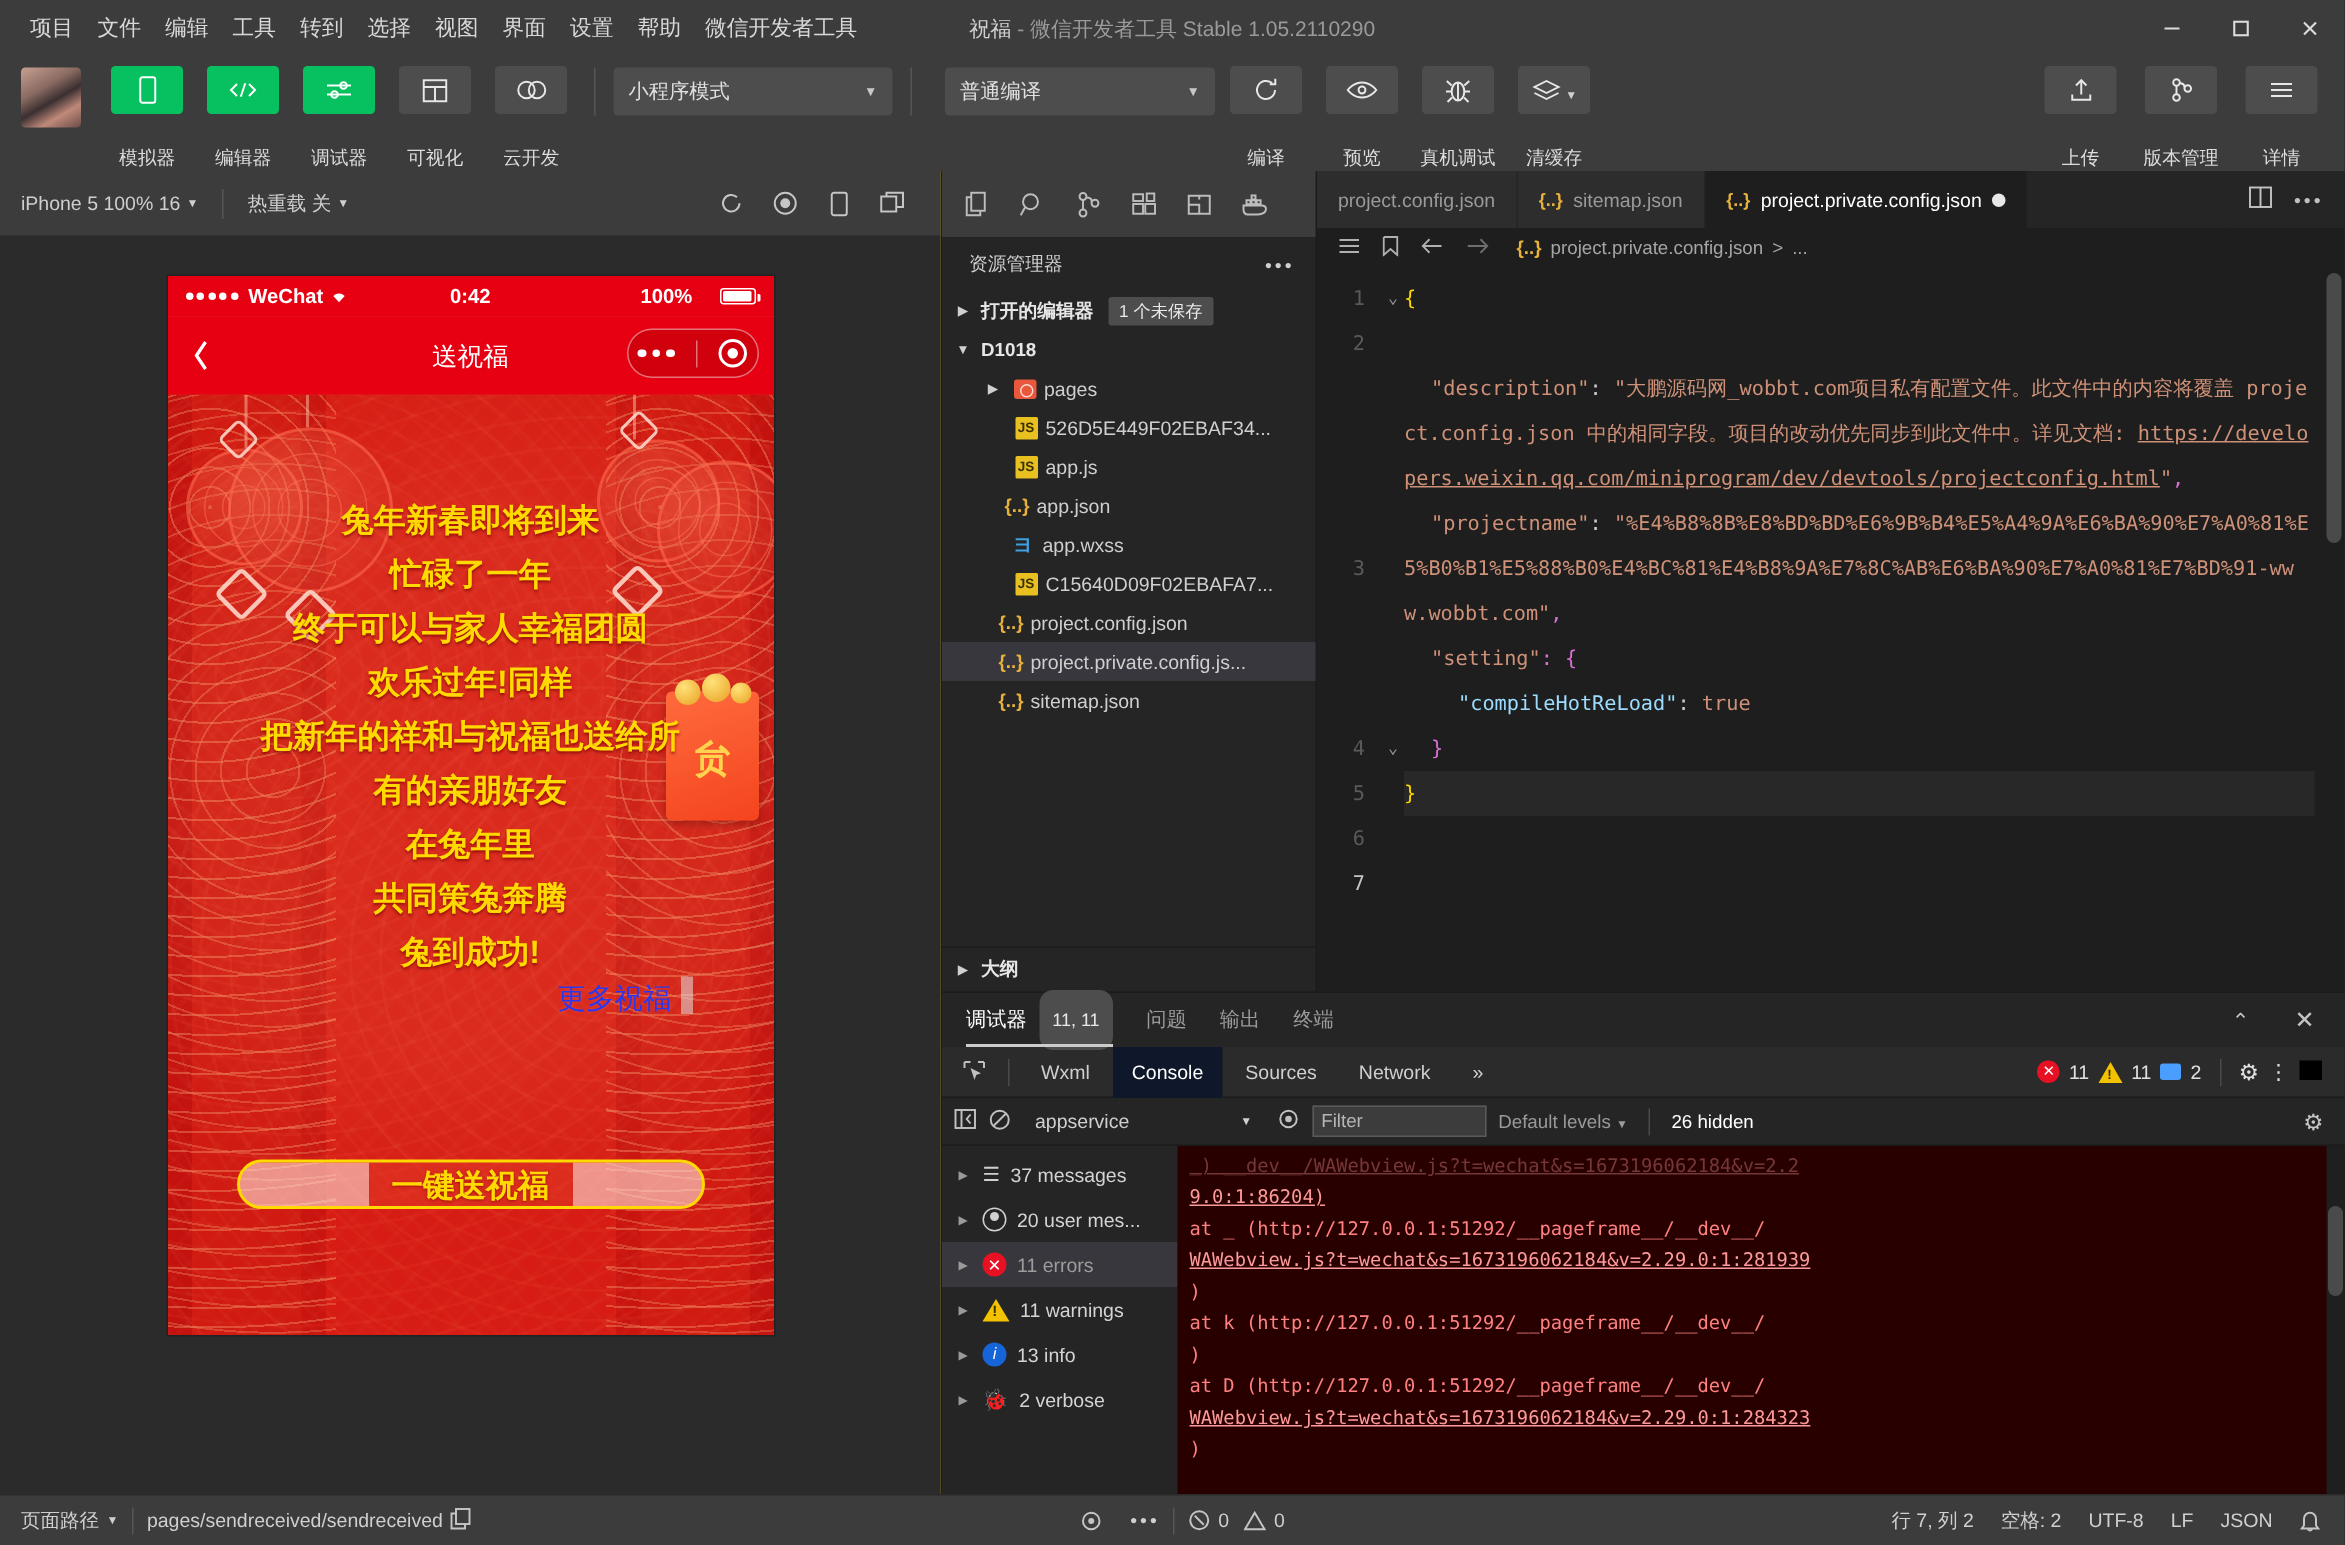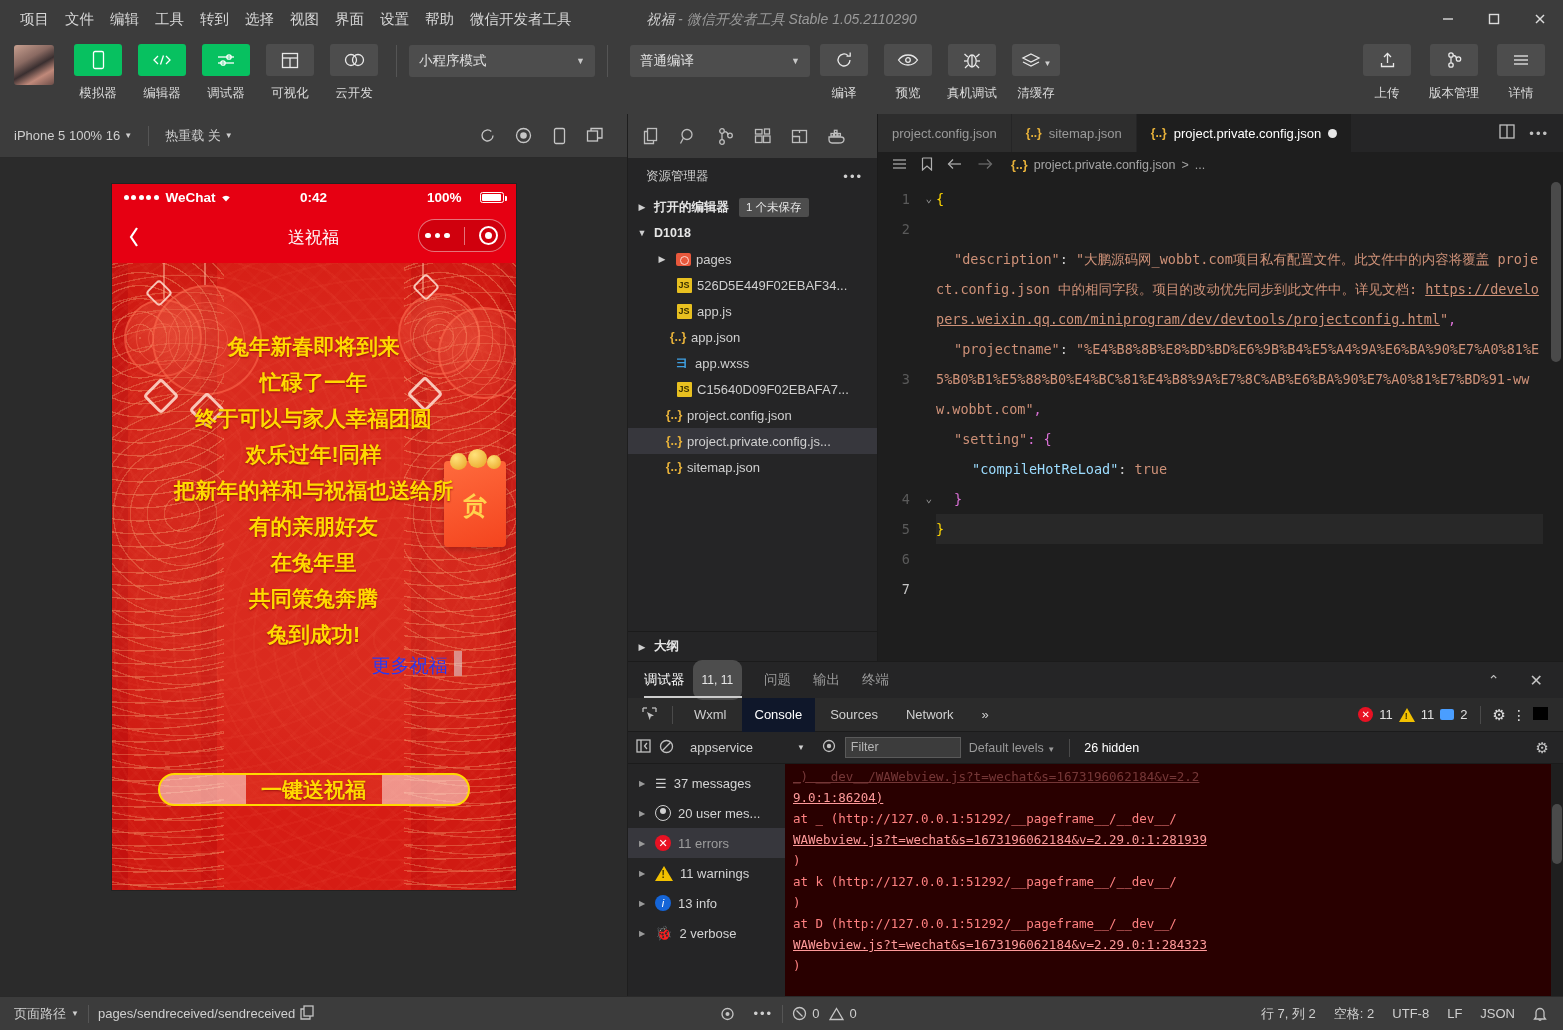--- a/index.html
+++ b/index.html
@@ -12,42 +12,42 @@
     -webkit-font-smoothing:antialiased;
   }
   .app { width:1563px; height:1030px; display:flex; flex-direction:column; }
 
   
   .menubar { height:38px; background:#3c3c3c; display:flex; align-items:center; position:relative; flex:none; }
   .menubar .mi { padding:0 8px; font-size:14.5px; color:#d8d8d8; line-height:38px; cursor:default; }
   .menubar .mi:first-child { margin-left:12px; }
   .wintitle {
     position:absolute; left:0; right:0; top:0; height:38px; line-height:38px;
-    text-align:center; color:#9a9a9a; font-size:14px; pointer-events:none;font-style:italic;
+    text-align:center; color:#9a9a9a; font-size:14px; pointer-events:none;
   }
   .wintitle b { color:#d0d0d0; font-weight:normal; }
   .wctrls { position:absolute; right:0; top:0; height:38px; display:flex; }
   .wctrls div { width:46px; height:38px; display:flex; align-items:center; justify-content:center; }
   .wctrls svg { stroke:#dcdcdc; fill:none; stroke-width:1.4; }
 
   
   .toolbar { height:76px; background:#3c3c3c; display:flex; align-items:flex-start; padding:6px 12px 0 12px; flex:none; position:relative; }
   .tb-left { display:flex; align-items:flex-start; gap:4px; }
   .avatar {
     width:40px; height:40px; border-radius:3px; margin:1px 10px 0 2px;
     background:linear-gradient(150deg,#c8a090 0%,#8a6a62 35%,#3a2f30 55%,#c0897a 75%,#6b4d48 100%);
     overflow:hidden;
   }
   .tbtn { display:flex; flex-direction:column; align-items:center; width:60px; }
   .tbtn .sq {
     width:48px; height:32px; border-radius:3px; display:flex; align-items:center; justify-content:center;
     background:#4d4d4d;
   }
   .tbtn.green .sq { background:#07c160; }
-  .tbtn .lbl { font-size:12.5px; color:#dcdcdc; margin-top:9px; white-space:nowrap; }
+  .tbtn .lbl { font-size:12.5px; color:#dcdcdc; margin-top:21px; white-space:nowrap; }
   .tbtn svg { stroke:#e8e8e8; fill:none; stroke-width:1.3; }
   .tbtn.green svg { stroke:#ffffff; }
   .sep { width:1px; height:32px; background:#555; margin:0 8px; align-self:flex-start; margin-top:1px; }
   .selbox {
     height:32px; min-width:180px; background:#4d4d4d; border-radius:3px;
     display:flex; align-items:center; justify-content:space-between; padding:0 10px;
     font-size:13.5px; color:#e0e0e0; margin-top:1px;
   }
   .selbox .car { font-size:9px; color:#c8c8c8; }
   .tb-mid { display:flex; align-items:flex-start; gap:4px; margin-left:14px; }
@@ -224,21 +224,21 @@
   .cursel { width:30px; display:flex; align-items:center; justify-content:center;}
   .cursel svg { stroke:#c0c0c0; fill:none; stroke-width:1.3;}
   .dsep { width:1px; height:18px; background:#4a4a4a; margin:0 6px;}
   .counts { margin-left:auto; display:flex; align-items:center; gap:6px; font-size:13px; color:#e0e0e0;}
   .cerr { width:15px; height:15px; border-radius:50%; background:#e81123; color:#fff; font-size:10px; display:flex; align-items:center; justify-content:center;}
   .cwarn { width:0; height:0; border-left:8px solid transparent; border-right:8px solid transparent; border-bottom:14px solid #f2c100; position:relative;}
   .cwarn:after{content:"!"; position:absolute; left:-2px; top:3px; font-size:9px; color:#3a3000; font-weight:bold;}
   .cmsg { width:14px; height:11px; background:#4a9eff; border-radius:2px;}
   .filterbar { height:32px; background:#252526; display:flex; align-items:center; gap:8px; padding:0 8px; flex:none; border-bottom:1px solid #1b1b1b;}
   .filterbar svg { stroke:#c0c0c0; fill:none; stroke-width:1.3;}
-  .ctxsel { display:flex; align-items:center; gap:44px; font-size:13px; color:#d0d0d0; padding:0 8px;}
+  .ctxsel { display:flex; align-items:center; gap:74px; font-size:13px; color:#d0d0d0; padding:0 8px;}
   .finput { width:116px; height:21px; background:#3c3c3c; border:1px solid #5a5a5a; color:#b5b5b5; font-size:12.5px; padding:0 5px; line-height:19px;}
   .lev { font-size:12.5px; color:#9a9a9a; }
   .hid { font-size:12.5px; color:#ffffff;}
   .dcontent { flex:1; display:flex; min-height:0; }
   .sidecounts { width:157px; background:#252526; flex:none; padding-top:4px;}
   .scrow { height:30px; display:flex; align-items:center; gap:7px; padding-left:8px; font-size:13px; color:#d4d4d4;}
   .scrow.sel { background:#37373d; color:#9d9d9d;}
   .scrow .tri { width:12px; text-align:center; font-size:8px; color:#9a9a9a;}
   .ic-list { color:#cfcfcf; font-size:13px;}
   .ic-user { width:16px; height:16px; border-radius:50%; border:1.6px solid #d0d0d0; position:relative;}

